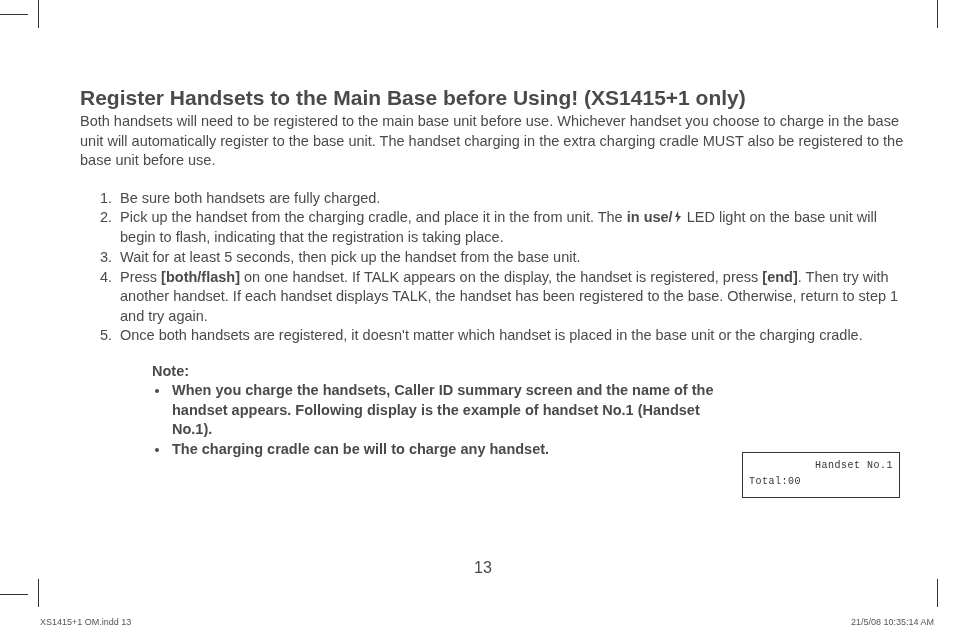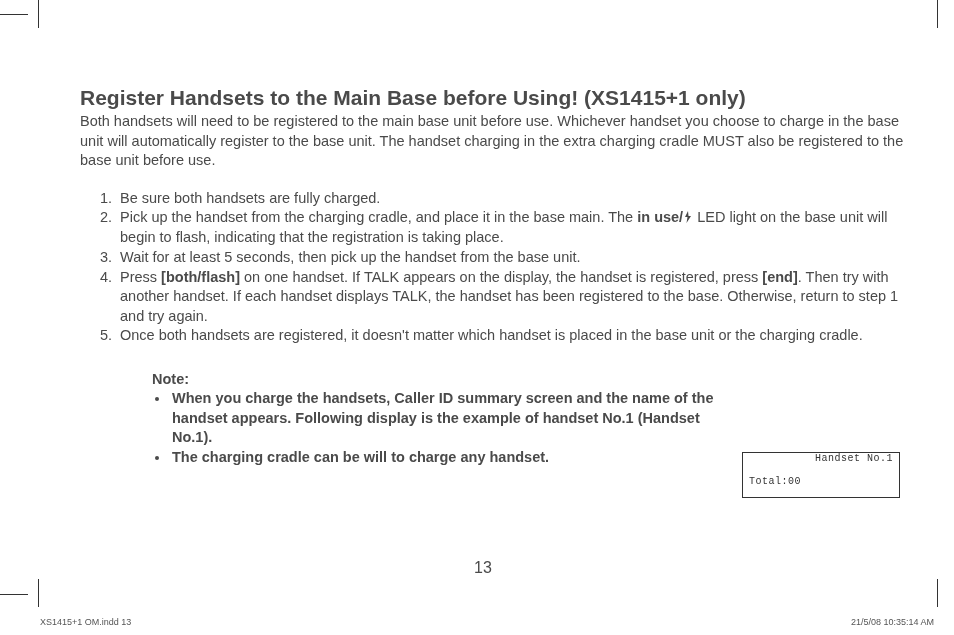--- a/index.html
+++ b/index.html
@@ -54,21 +54,21 @@
     }
     ol.steps li {
       padding-left: 4px;
       margin-bottom: 0;
     }
     .bolt-icon {
       display: inline-block;
       vertical-align: middle;
     }
     .note-block {
-      margin-top: 24px;
+      margin-top: 16px;
       margin-left: 72px;
       width: 580px;
       font-size: 14.5px;
       font-weight: bold;
       line-height: 1.35;
     }
     .note-block ul {
       margin: 0;
       padding-left: 18px;
       list-style-type: disc;
@@ -83,21 +83,21 @@
       width: 156px;
       height: 44px;
       border: 1px solid #333;
       font-family: "Courier New", monospace;
       font-size: 10px;
       letter-spacing: 0.5px;
       color: #333;
     }
     .lcd-line1 {
       position: absolute;
-      top: 0;
+      top: 7px;
       right: 6px;
     }
     .lcd-line2 {
       position: absolute;
       top: 23px;
       left: 6px;
     }
     .page-number {
       position: absolute;
       bottom: 58px;
@@ -132,21 +132,21 @@
 <div class="page">
 
   <h1 class="heading">Register Handsets to the Main Base before Using! (XS1415+1 only)</h1>
 
   <div class="intro">Both handsets will need to be registered to the main base unit before use. Whichever handset you choose to charge in the base unit will automatically register to the base unit. The handset charging in the extra charging cradle MUST also be registered to the base unit before use.</div>
 
 
   <ol class="steps">
     <li>Be sure both handsets are fully charged.</li>
     <li>
-      <span>Pick up the handset from the charging cradle, and place it in the base main. The </span><span class="b">in use/</span><span class="bolt-icon"><svg width="10" height="12" viewBox="0 0 10 12">
+      <span>Pick up the handset from the charging cradle, and place it in the from unit. The </span><span class="b">in use/</span><span class="bolt-icon"><svg width="10" height="12" viewBox="0 0 10 12">
             <path d="M5 0 L2 6 L4.5 6 L3.5 12 L8 5 L5.5 5 Z" fill="#4a4a4a"></path>
           </svg></span><span> LED light on the base unit will begin to flash, indicating that the registration is taking place.</span>
     </li>
     <li>Wait for at least 5 seconds, then pick up the handset from the base unit.</li>
     <li>
       <span>Press </span><span class="b">[both/flash]</span><span> on one handset. If TALK appears on the display, the handset is registered, press </span><span class="b">[end]</span><span>. Then try with another handset. If each handset displays TALK, the handset has been registered to the base. Otherwise, return to step 1 and try again.</span>
     </li>
     <li>Once both handsets are registered, it doesn't matter which handset is placed in the base unit or the charging cradle.</li>
   </ol>
 

